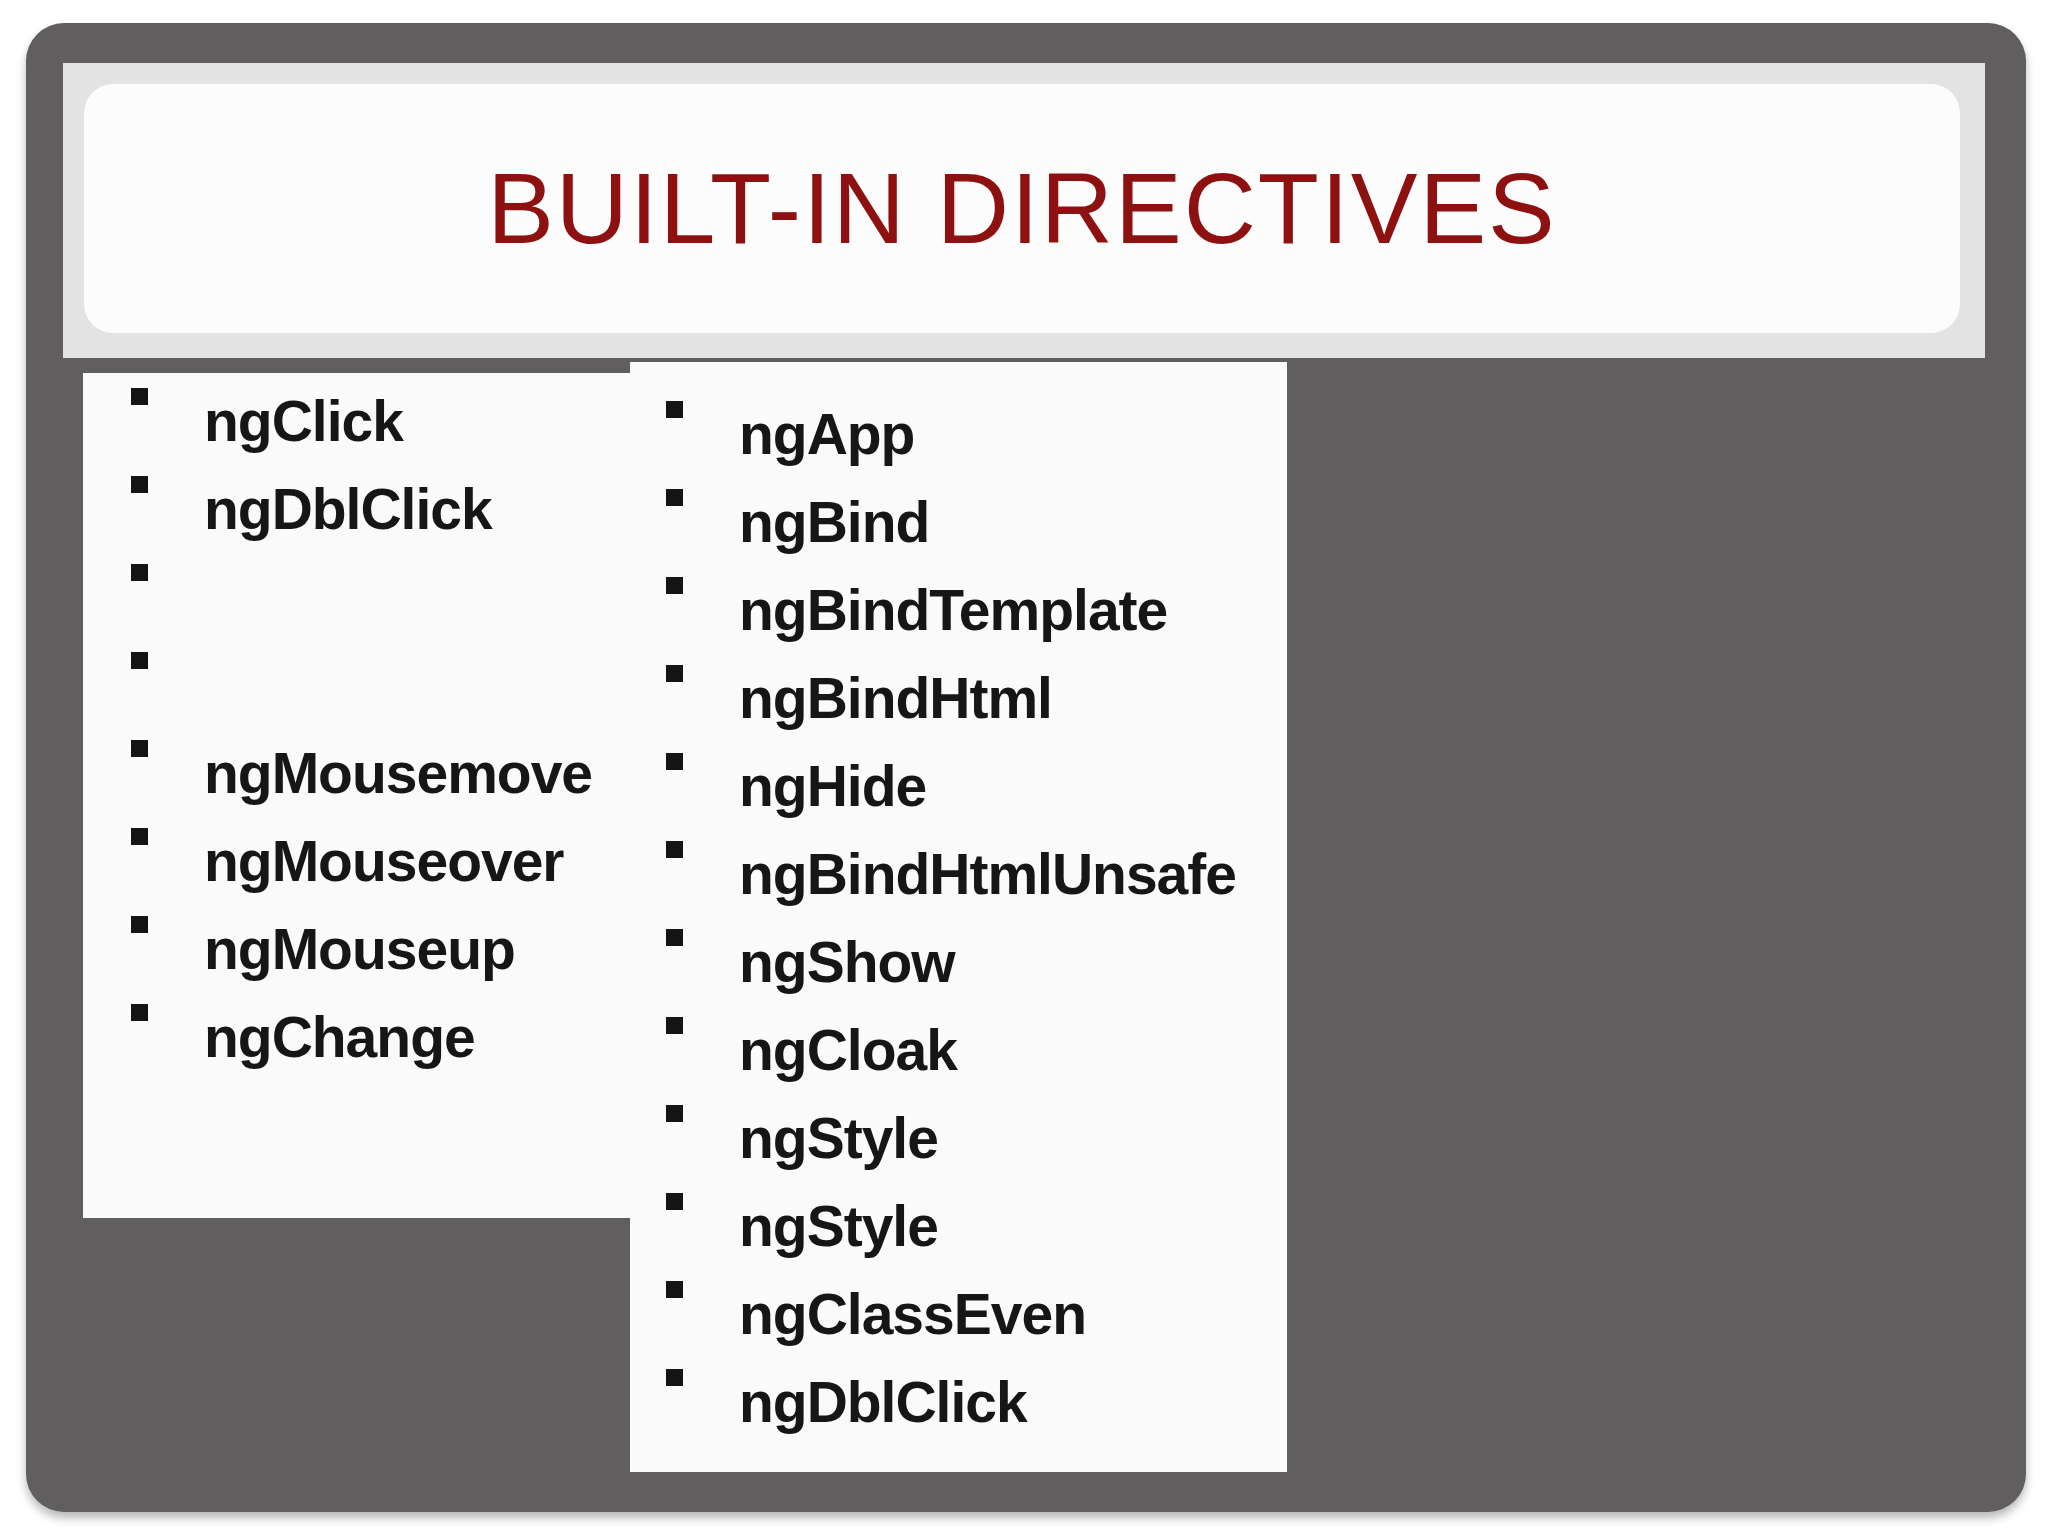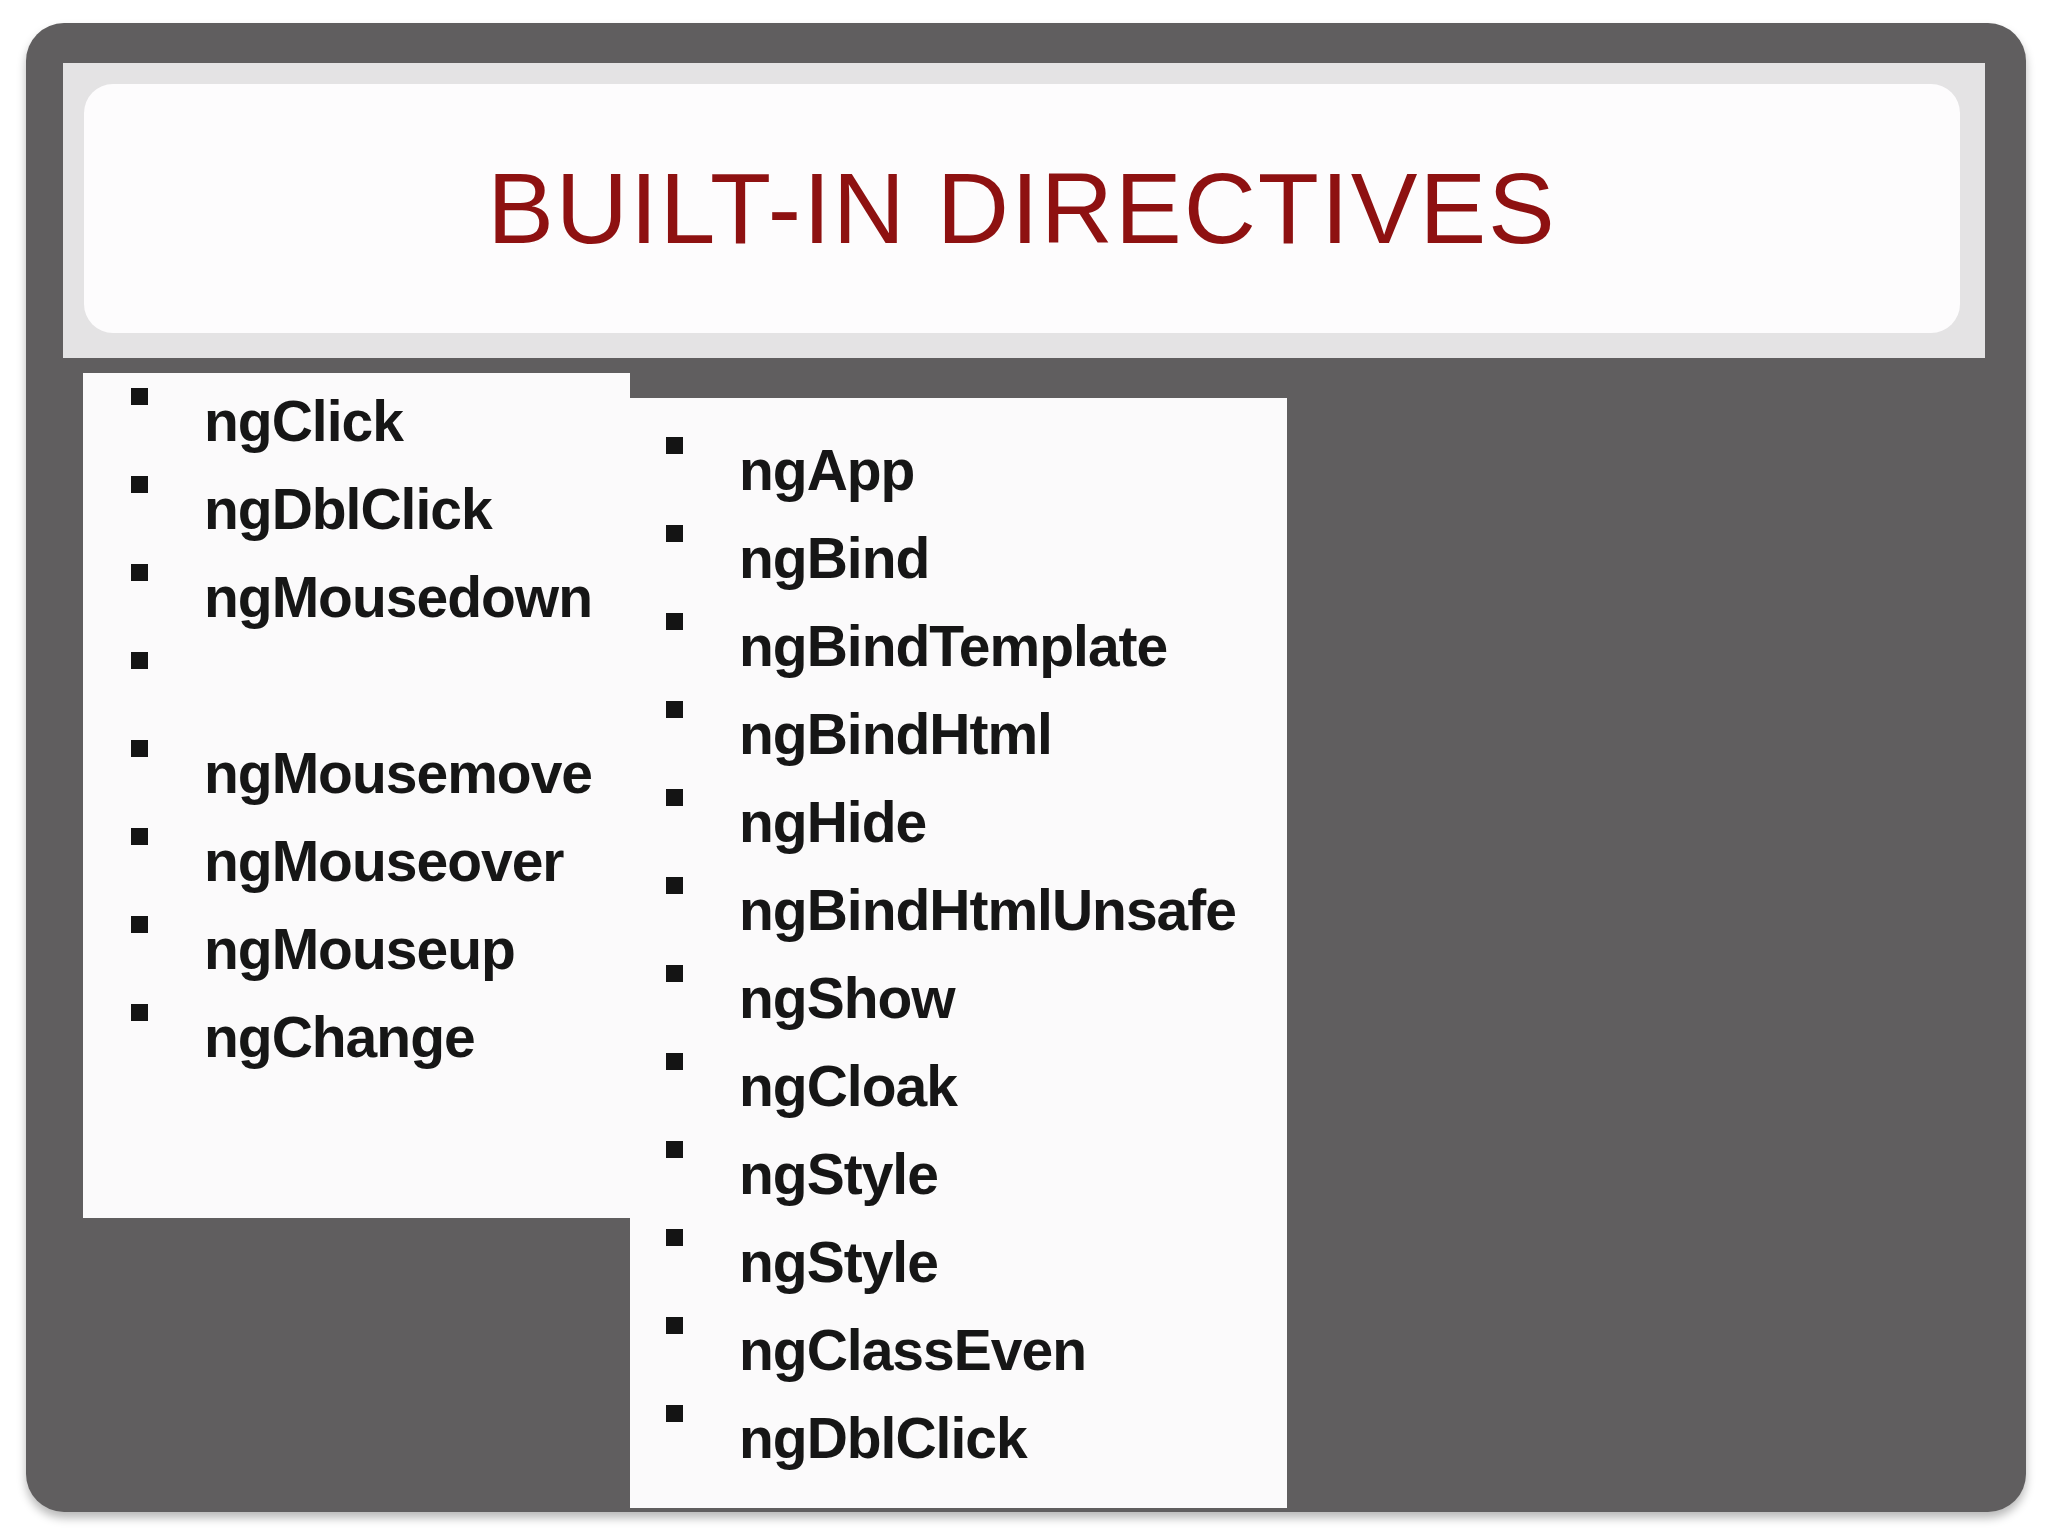--- a/index.html
+++ b/index.html
@@ -49,21 +49,20 @@
   }
   .panel-left{
     left:57px; top:350px;
     width:547px; height:845px;
     padding-top:15px;
   }
   .panel-right{
     left:604px; top:339px;
     width:657px; height:1110px;
     padding-top:39px;
-    margin-top:36px;
   }
   ul.directives{
     list-style:none;
     margin:0; padding:0;
   }
   ul.directives li{
     display:flex;
     align-items:flex-start;
     height:88px;
   }
@@ -99,21 +98,20 @@
       <li>
           <span class="bullet"></span>
           <span class="label">ngClick</span>
         </li>
       <li>
           <span class="bullet"></span>
           <span class="label">ngDblClick</span>
         </li>
       <li>
           <span class="bullet"></span>
-          <span class="label">ngMousedown</span>
         </li>
       <li>
           <span class="bullet"></span>
         </li>
       <li>
           <span class="bullet"></span>
           <span class="label">ngMousemove</span>
         </li>
       <li>
           <span class="bullet"></span>

